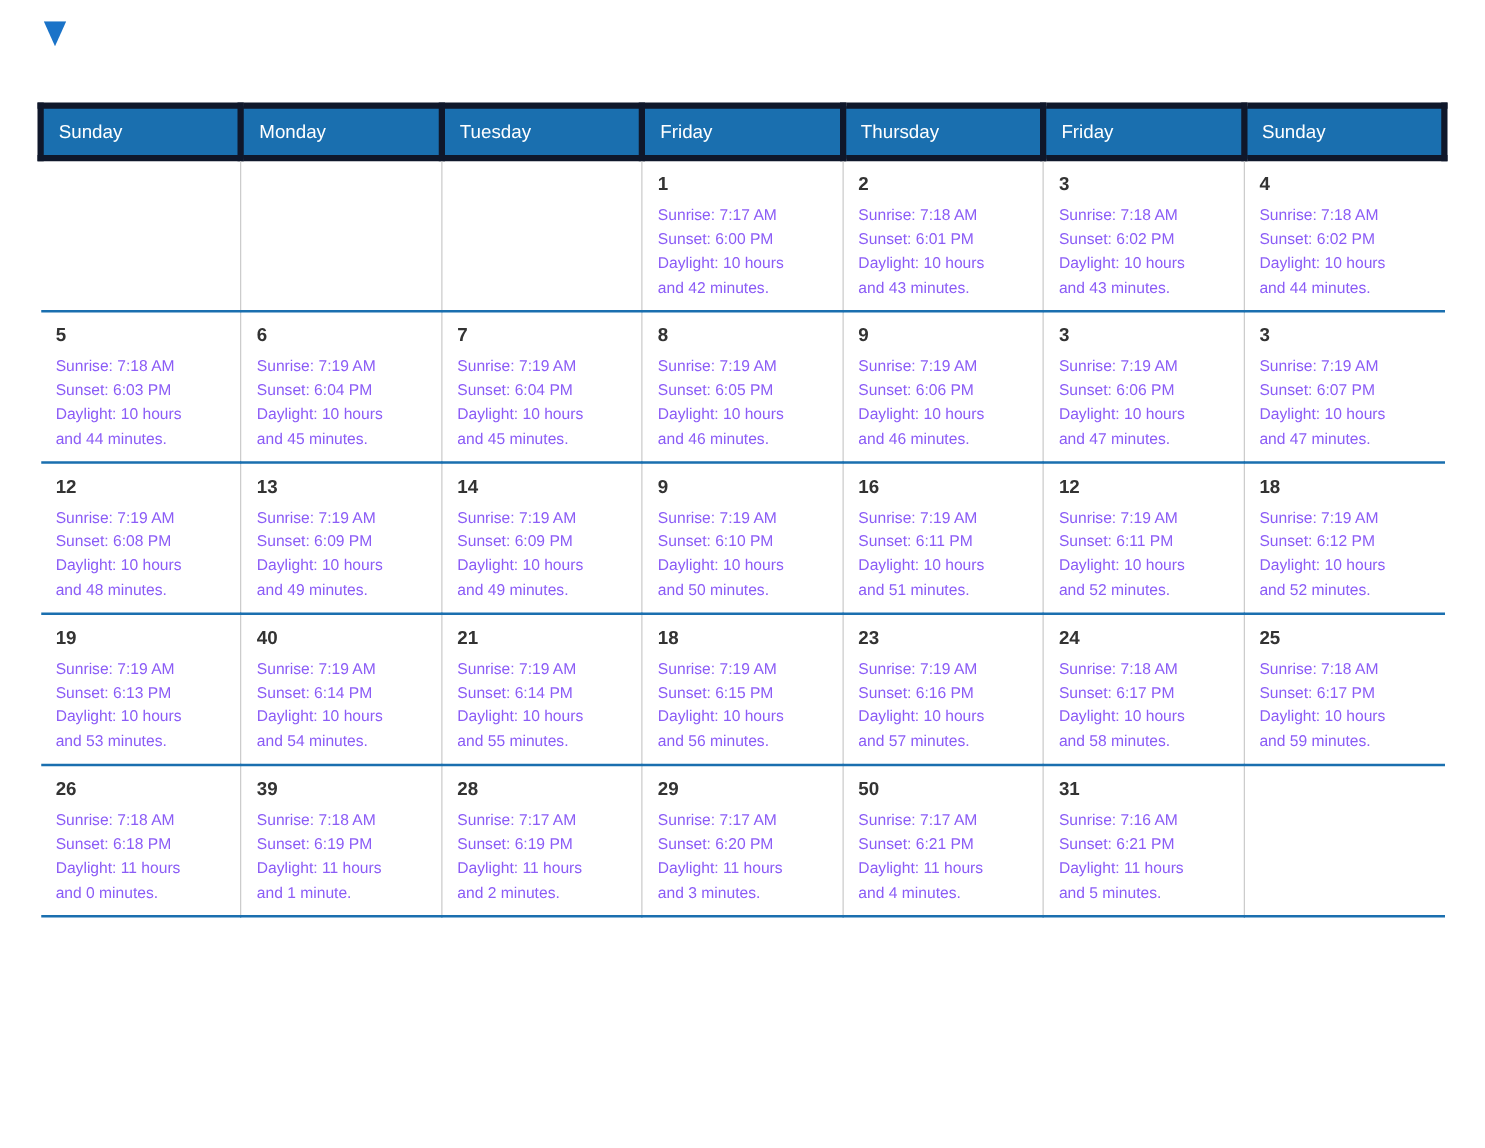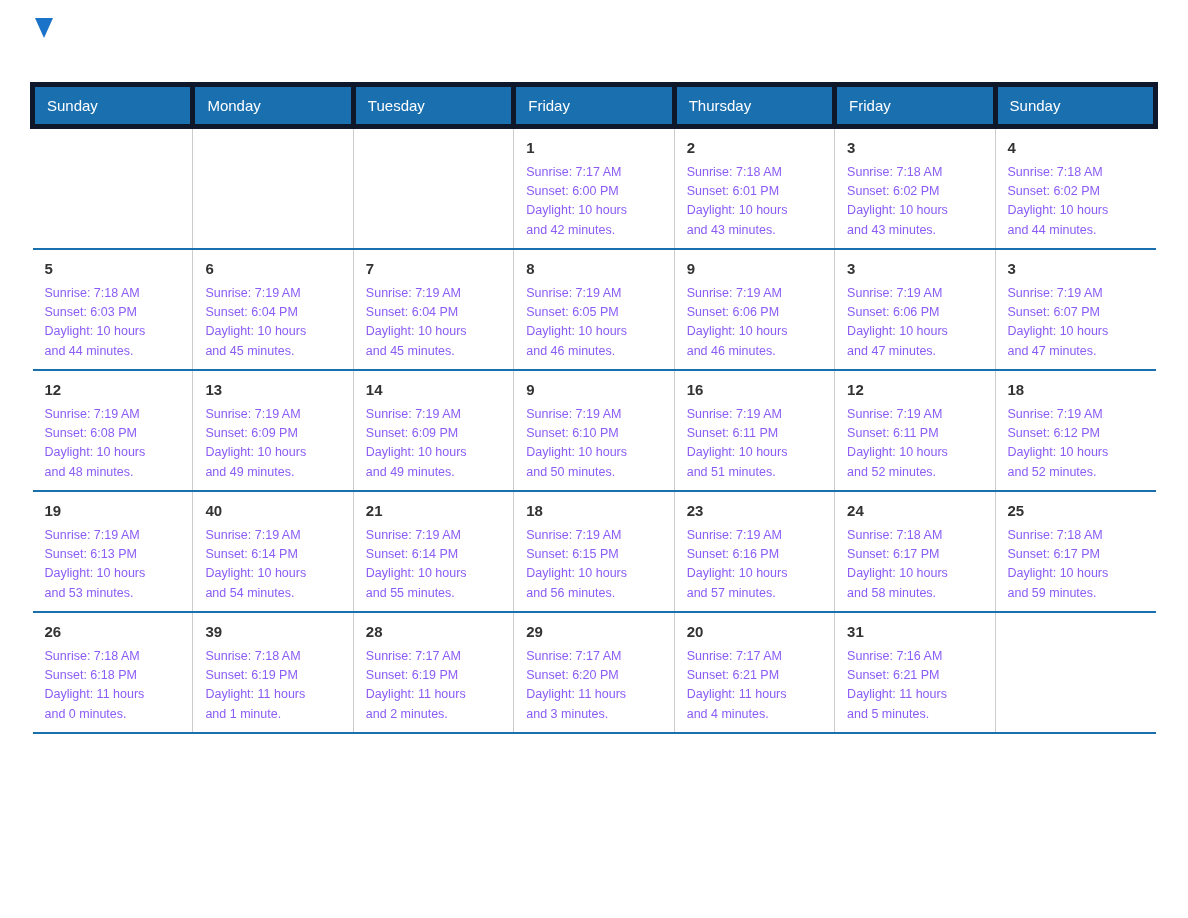--- a/index.html
+++ b/index.html
@@ -263,21 +263,21 @@
         </td>
         <td>
           <span class="day-num">28</span>
           <div class="day-info">Sunrise: 7:17 AM<br>Sunset: 6:19 PM<br>Daylight: 11 hours<br>and 2 minutes.</div>
         </td>
         <td>
           <span class="day-num">29</span>
           <div class="day-info">Sunrise: 7:17 AM<br>Sunset: 6:20 PM<br>Daylight: 11 hours<br>and 3 minutes.</div>
         </td>
         <td>
-          <span class="day-num">20</span>
+          <span class="day-num">50</span>
           <div class="day-info">Sunrise: 7:17 AM<br>Sunset: 6:21 PM<br>Daylight: 11 hours<br>and 4 minutes.</div>
         </td>
         <td>
           <span class="day-num">31</span>
           <div class="day-info">Sunrise: 7:16 AM<br>Sunset: 6:21 PM<br>Daylight: 11 hours<br>and 5 minutes.</div>
         </td>
         <td class="empty-cell"></td>
       </tr>
     </tbody>
 </table>

